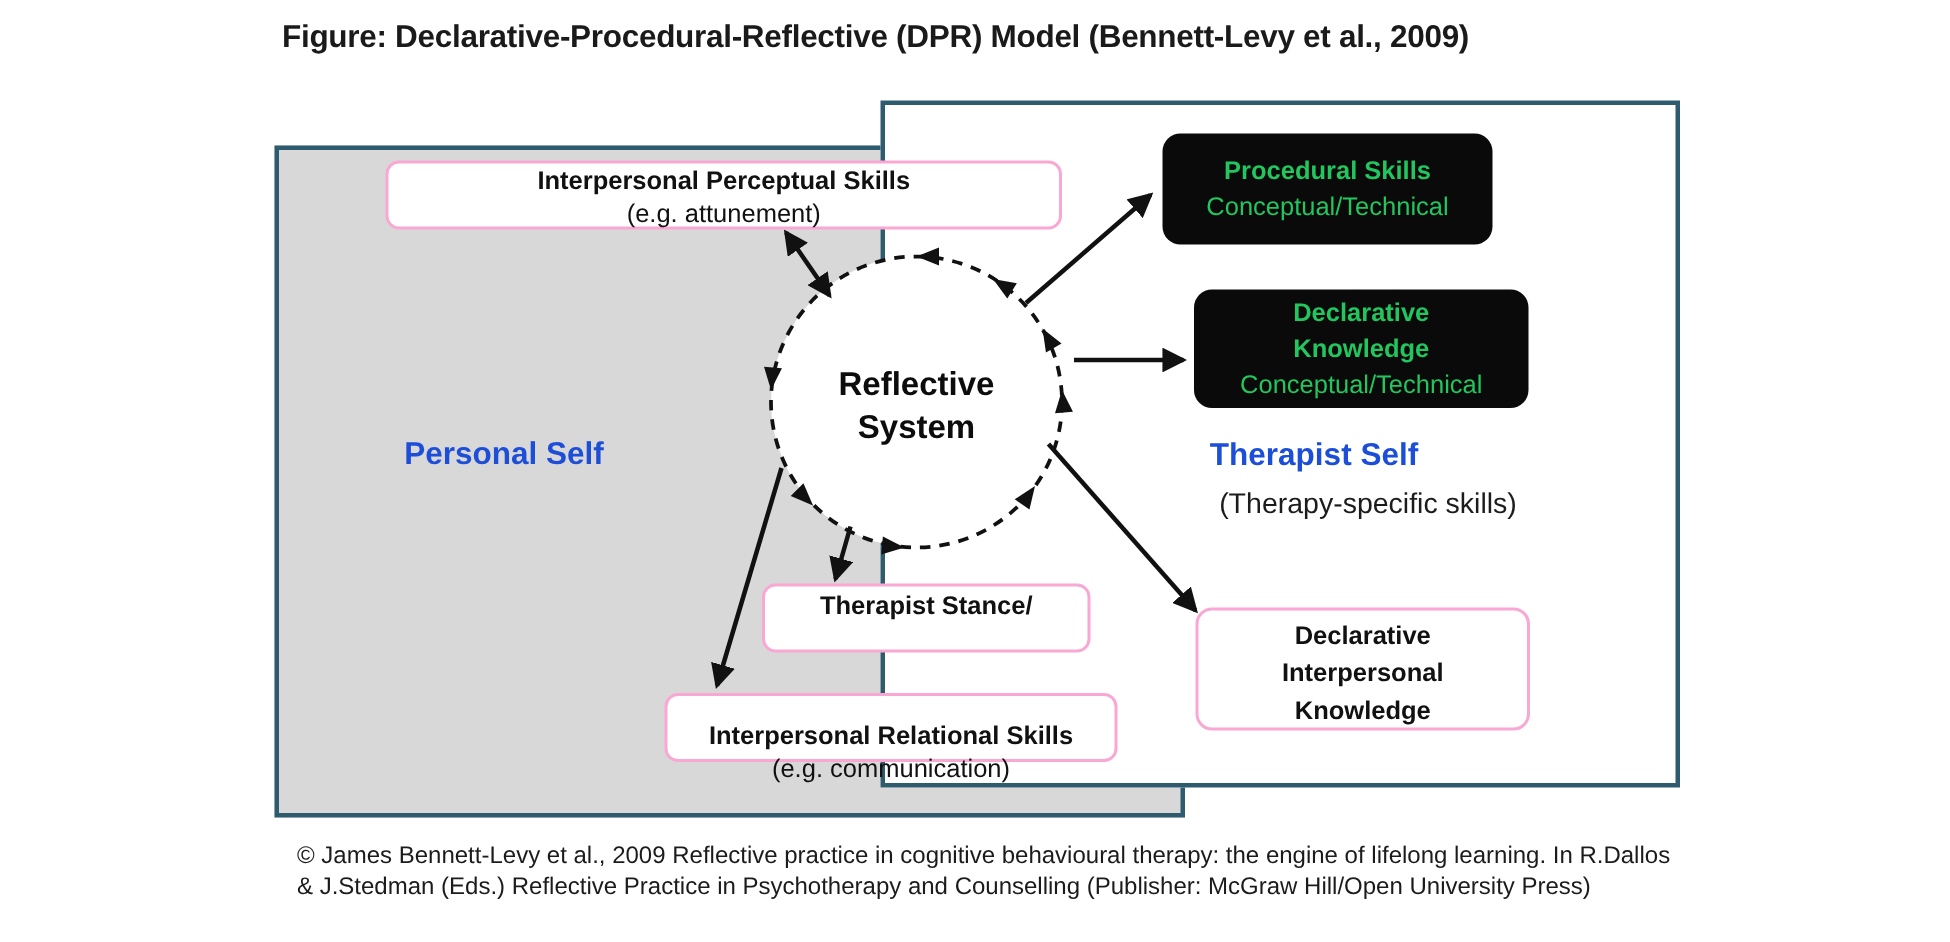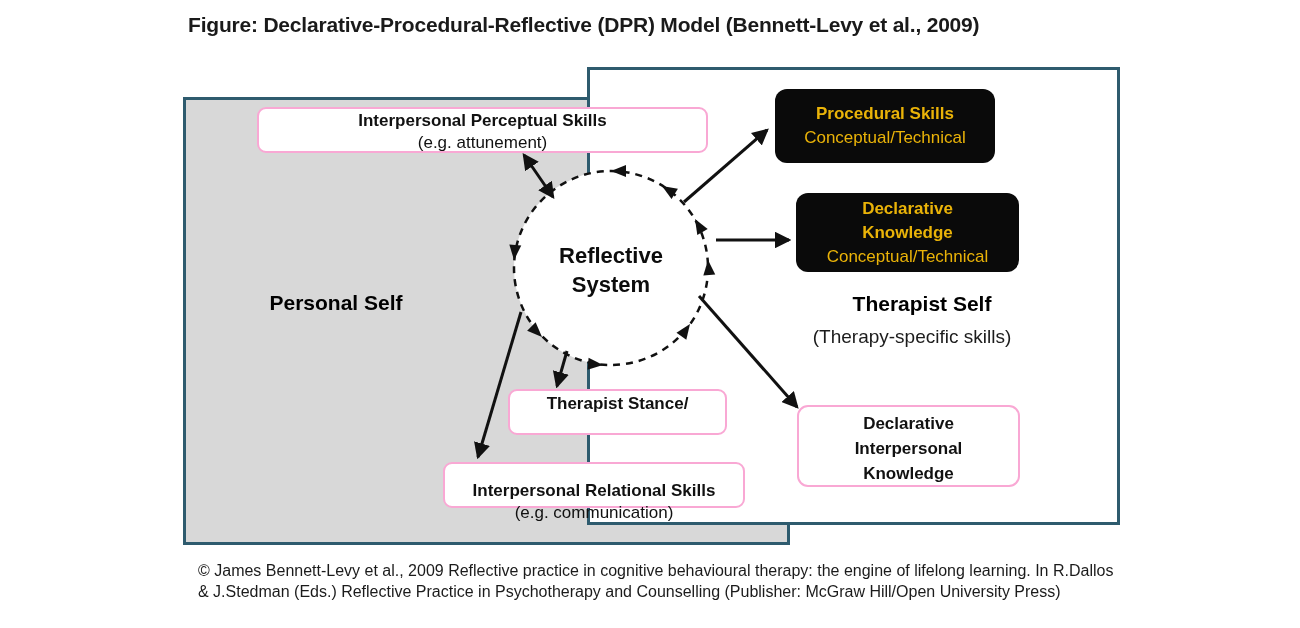--- a/index.html
+++ b/index.html
@@ -16,34 +16,34 @@
   }
   .rect-personal{
     left:183px;top:97px;width:607px;height:448px;box-sizing:border-box;
     background:#d8d8d8;border:3px solid #2e5b6e;
   }
   .rect-therapist{
     left:587px;top:67px;width:533px;height:458px;box-sizing:border-box;
     background:#ffffff;border:3px solid #2e5b6e;
   }
   svg.layer{left:0;top:0;pointer-events:none;}
-  .region-label{font-size:21px;font-weight:bold;text-align:center;color:#000000;}
+  .region-label{font-size:21px;font-weight:bold;text-align:center;color:#1d4ed8;}
   .label-personal{left:236px;top:291px;width:200px;}
-  .label-therapist{left:782px;top:292px;width:280px;}
+  .label-therapist{left:736px;top:292px;width:280px;}
   .label-therapist-sub{left:762px;top:326px;width:300px;text-align:center;font-size:19px;color:#1c1c1c;}
   .circle-text{
     left:521px;top:241px;width:180px;text-align:center;
     font-size:22px;font-weight:bold;line-height:29px;color:#0c0c0c;
   }
   .dbox{box-sizing:border-box;text-align:center;}
   .wbox{
     background:#ffffff;border:2px solid #f9a8d4;border-radius:9px;
   }
   .bbox{
-    background:#0a0a0a;border-radius:12px;color:#eab308;
+    background:#0a0a0a;border-radius:12px;color:#22c55e;
   }
   .box-line-bold{font-size:17px;font-weight:bold;line-height:22px;}
   .box-line{font-size:17px;line-height:22px;}
   .box-perceptual{left:257px;top:107px;width:451px;height:46px;padding-top:1px;}
   .box-procedural{left:775px;top:89px;width:220px;height:74px;padding-top:13px;}
   .box-procedural .box-line-bold,.box-procedural .box-line{line-height:24px;}
   .box-declk{left:796px;top:193px;width:223px;height:79px;padding-top:4px;}
   .box-declk .box-line-bold,.box-declk .box-line{line-height:24px;}
   .box-stance{left:508px;top:389px;width:219px;height:46px;padding-top:2px;}
   .box-stance .box-line-bold{line-height:21px;}

